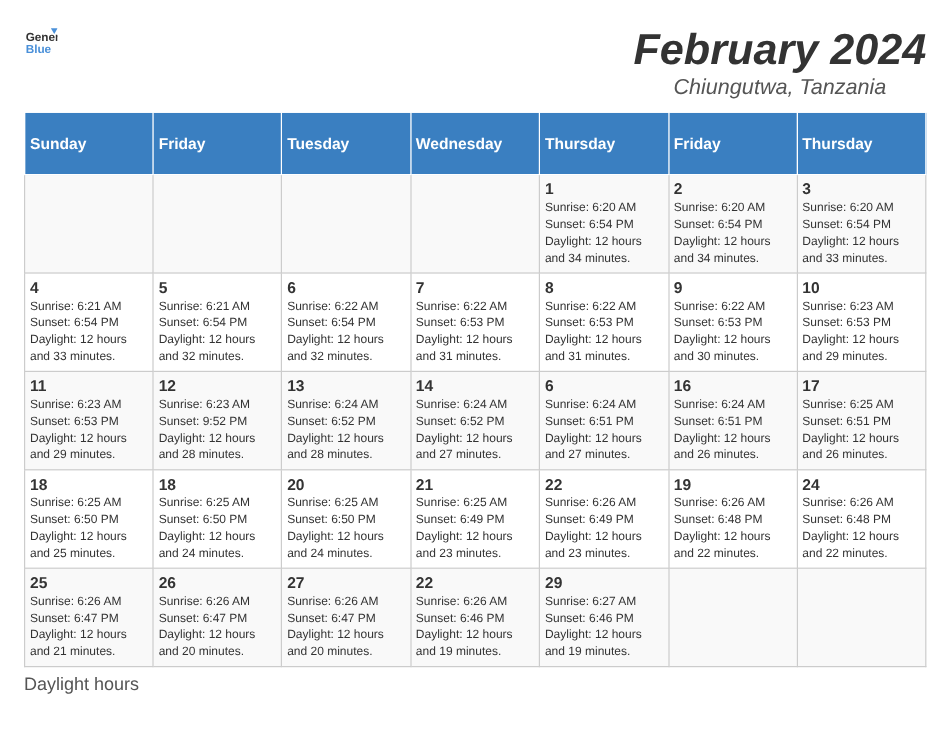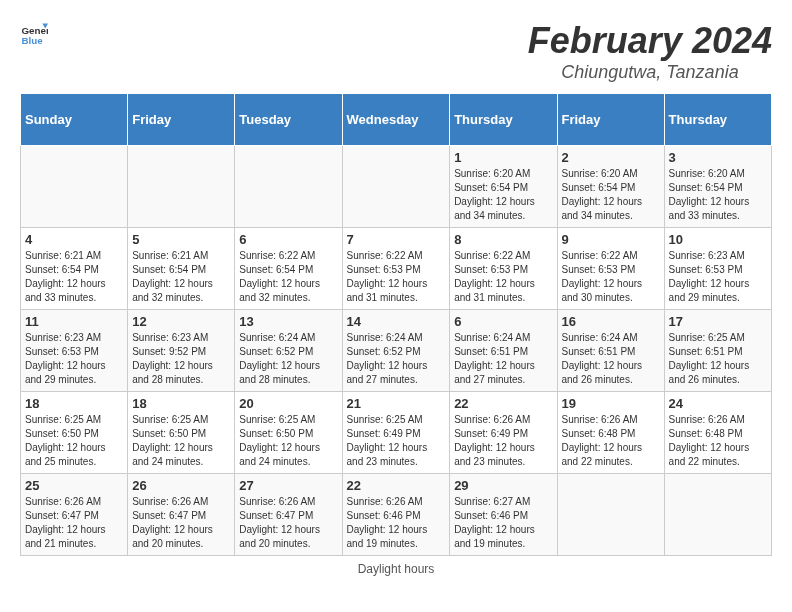--- a/index.html
+++ b/index.html
@@ -74,24 +74,24 @@
     tbody tr:nth-child(odd) td {
       background-color: #f9f9f9;
     }
     tbody tr:nth-child(even) td {
       background-color: #ffffff;
     }
     .empty {
       background-color: #f9f9f9;
     }
     .footer-note {
-      font-size: 12px;
+      font-size: 15px;
       color: #555;
       margin-top: 6px;
-      text-align: center;
+      text-align: left;
     }
   </style>
 </head>
 <body>
 
 <div class="header">
   <div class="logo">
     <svg class="logo-icon" viewBox="0 0 40 40" xmlns="http://www.w3.org/2000/svg">
       <text x="2" y="20" font-size="14" font-weight="bold" fill="#333">General</text>
       <text x="2" y="34" font-size="14" font-weight="bold" fill="#4a90d9">Blue</text>

